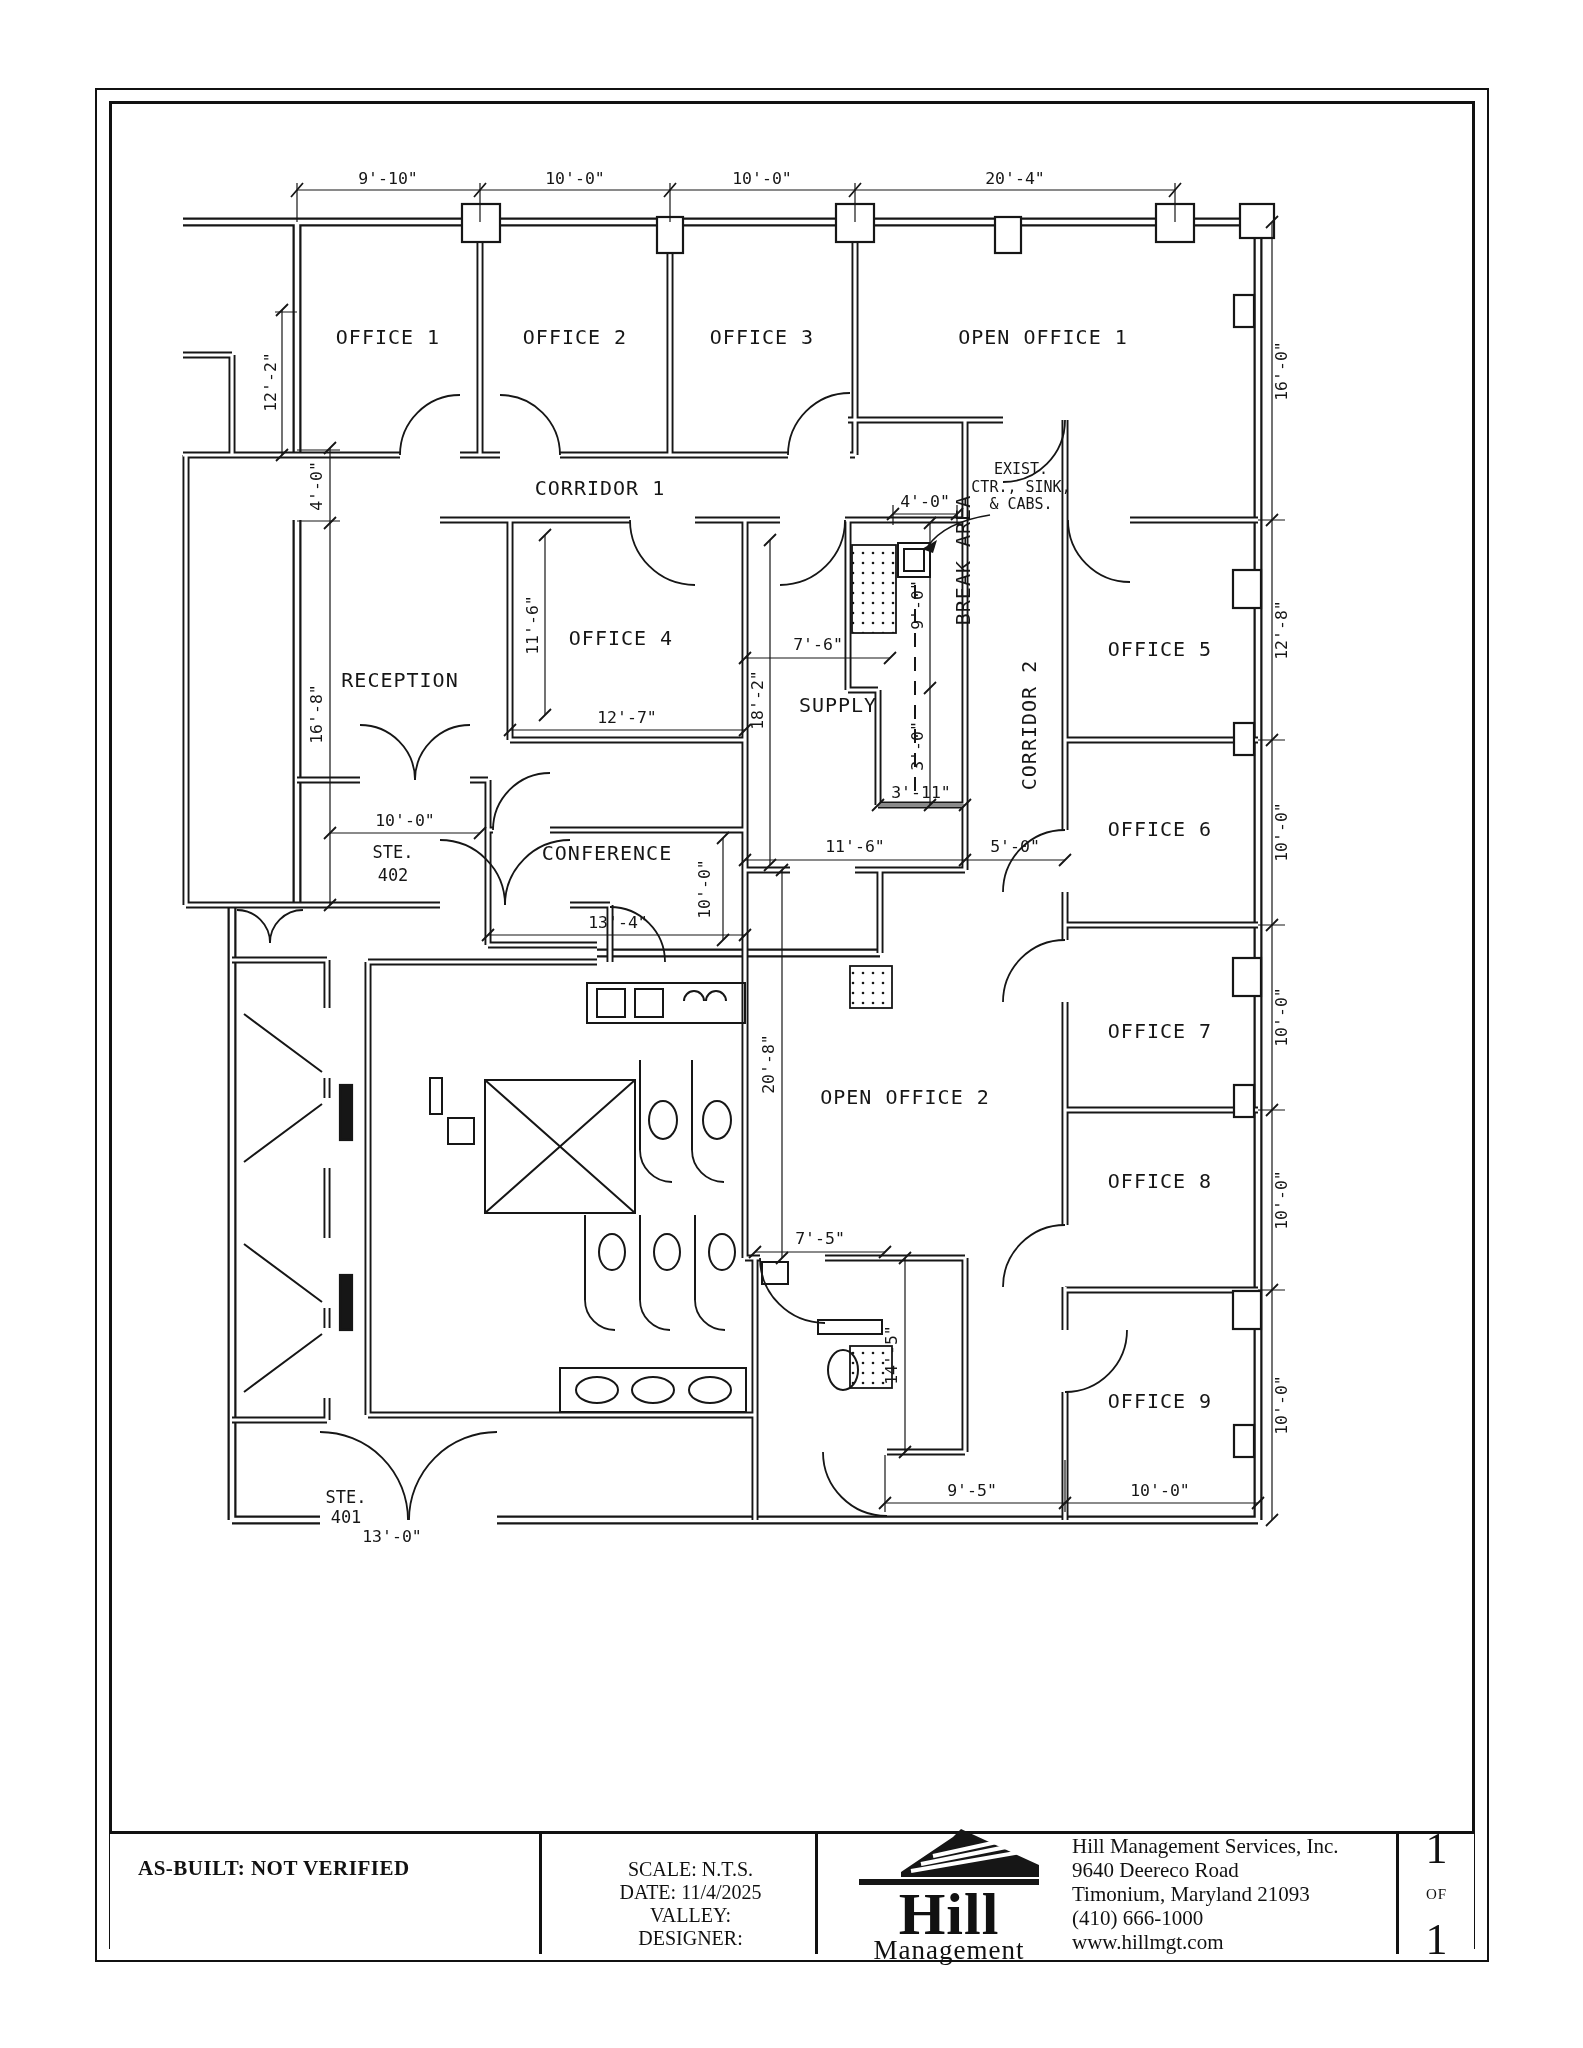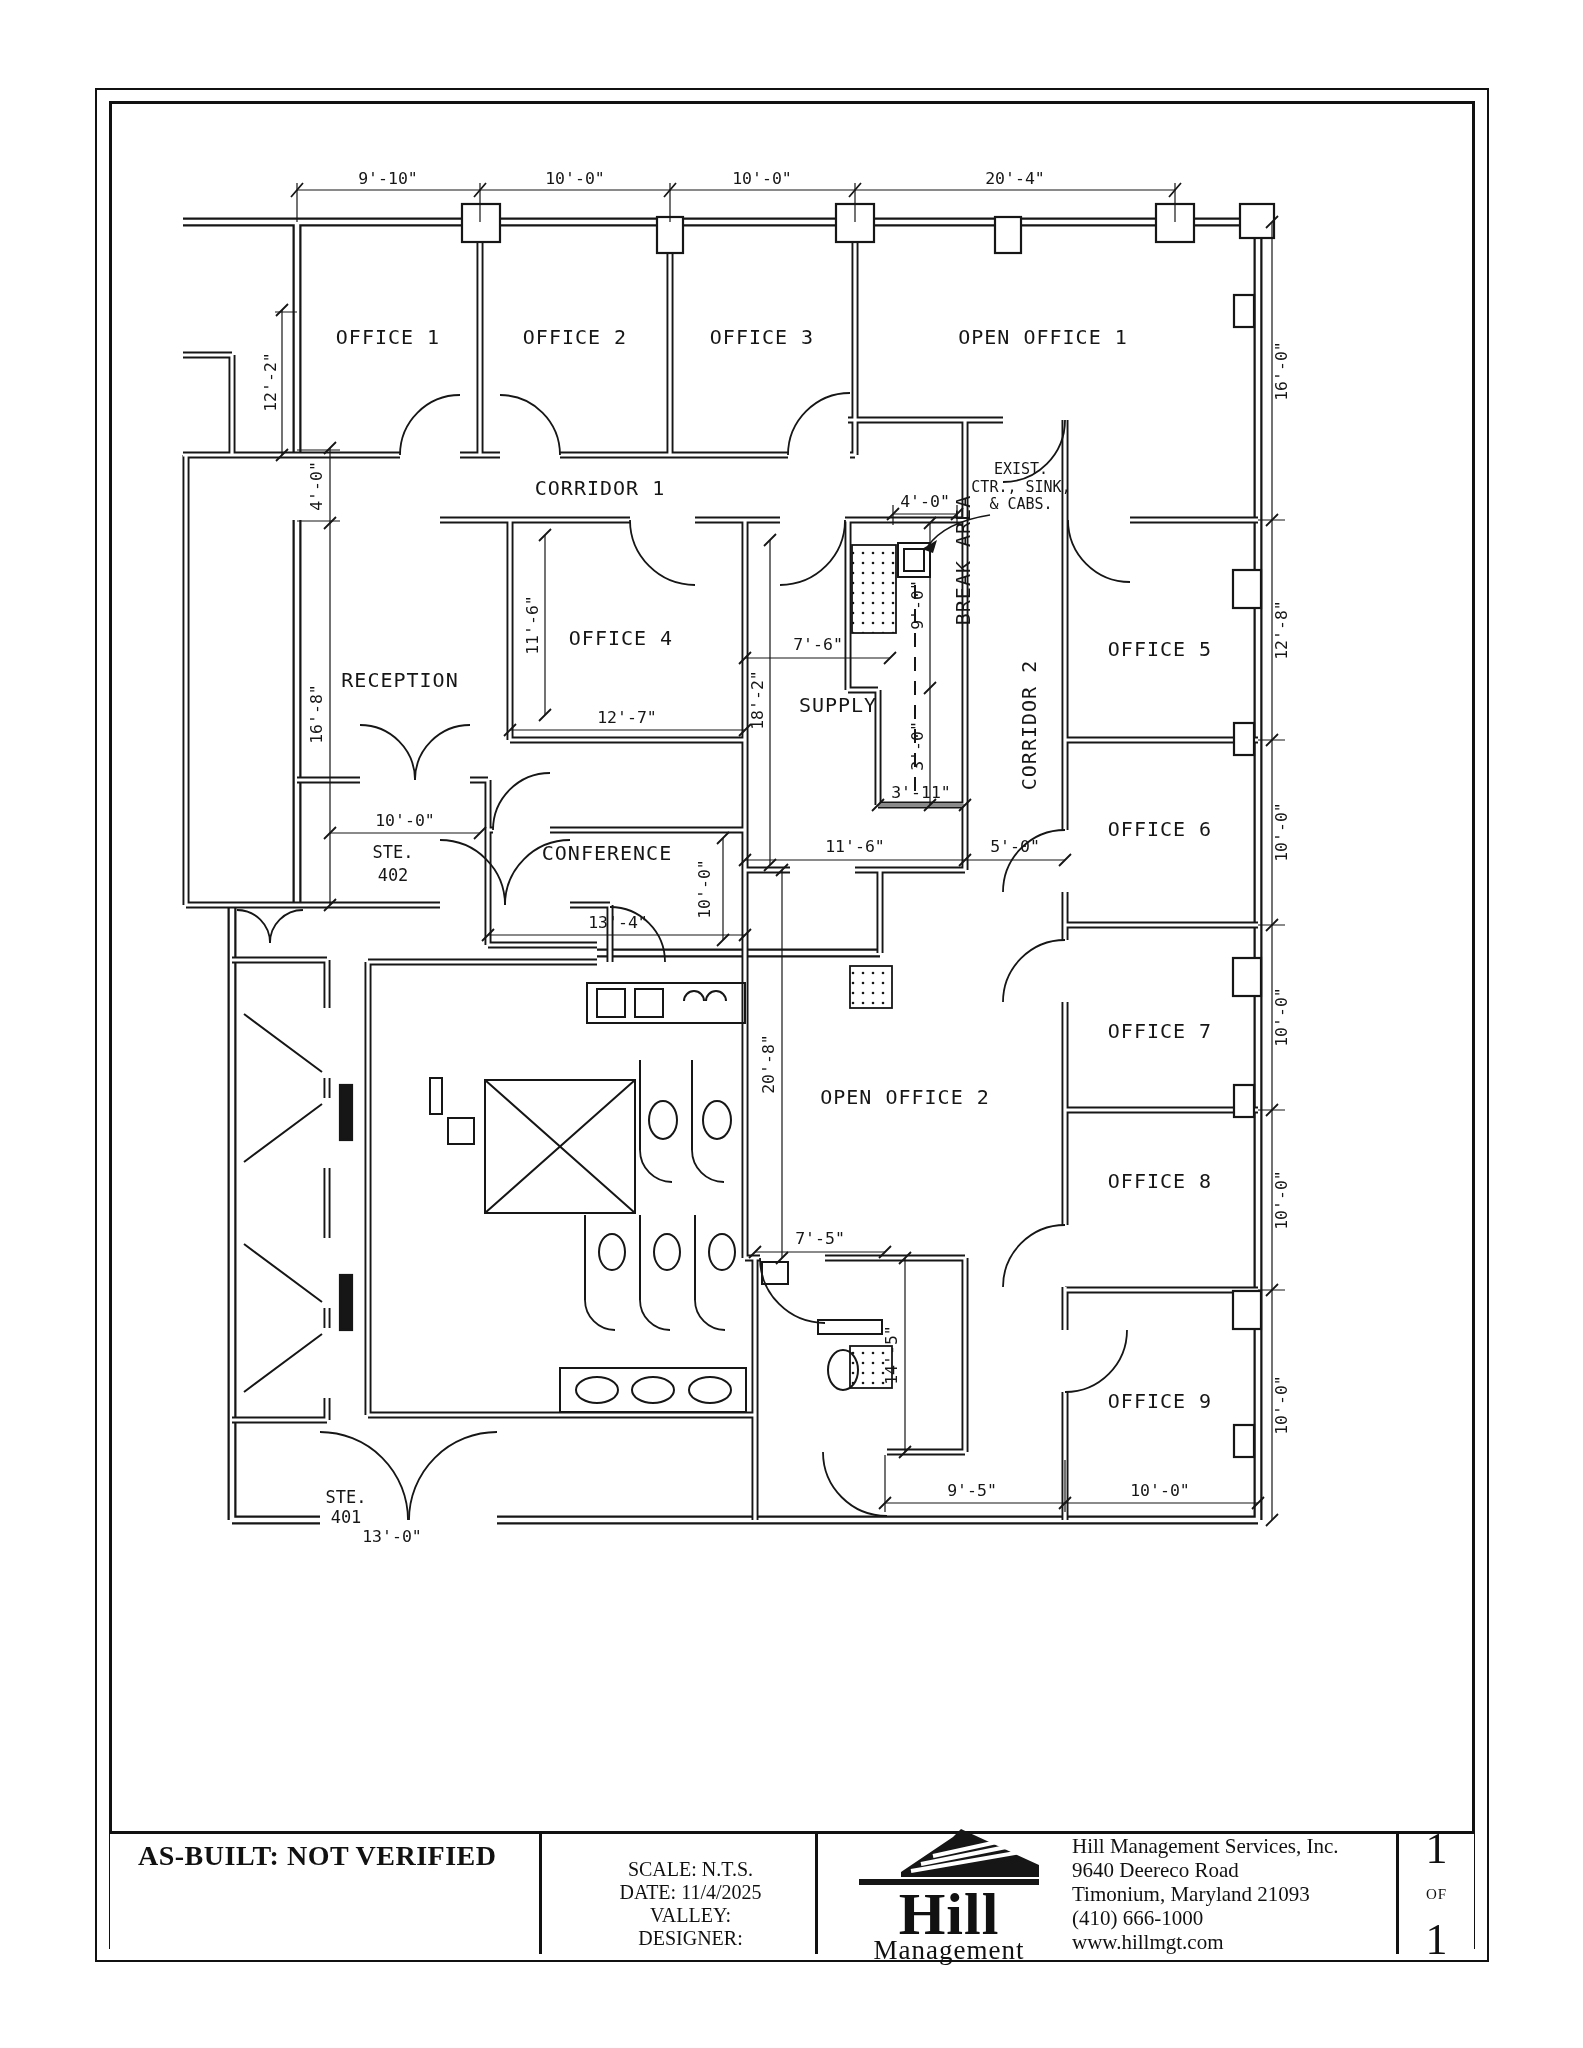--- a/index.html
+++ b/index.html
@@ -10,21 +10,21 @@
   svg text{fill:#161616;font-family:"DejaVu Sans Mono",monospace;}
   .rlabel{font-size:20px;letter-spacing:1px;}
   .dim{font-size:16.5px;}
   .note{font-size:15px;}
   .ste{font-size:17px;}
   .clip{font-size:16.5px;}
   
   .titleblock{position:absolute;left:110px;right:109px;top:1831px;height:120px;border-top:3px solid #111;display:flex;background:#fff;}
   .tb-cell{box-sizing:border-box;height:100%;}
   .tb-left{width:432px;border-right:3px solid #111;padding:6px 10px 0 28px;}
-  .tb-status{font-weight:bold;font-size:28px;letter-spacing:.5px;white-space:nowrap;}
+  .tb-status{font-weight:bold;font-size:21px;letter-spacing:.5px;white-space:nowrap;margin-top:16px;}
   .tb-addr{font-size:20px;line-height:19px;padding-left:24px;}
   .tb-mid{width:276px;border-right:3px solid #111;padding:24px 0 0 24px;font-size:20px;line-height:23px;text-align:center;}
   .tb-logo-cell{flex:1;display:flex;align-items:center;justify-content:flex-start;padding-left:26px;}
   .logo{display:flex;flex-direction:column;align-items:center;width:210px;}
   .logo-hill{font-weight:bold;font-size:60px;line-height:46px;letter-spacing:1px;margin-top:2px;}
   .logo-mgmt{font-size:27px;letter-spacing:1px;line-height:26px;}
   .tb-company{font-size:21px;line-height:24px;margin-left:18px;}
   .tb-page{width:78px;border-left:3px solid #111;display:flex;flex-direction:column;align-items:center;justify-content:center;line-height:1;}
   .pg-big{font-size:44px;}
   .pg-of{font-size:15px;margin:16px 0;letter-spacing:1px;}

